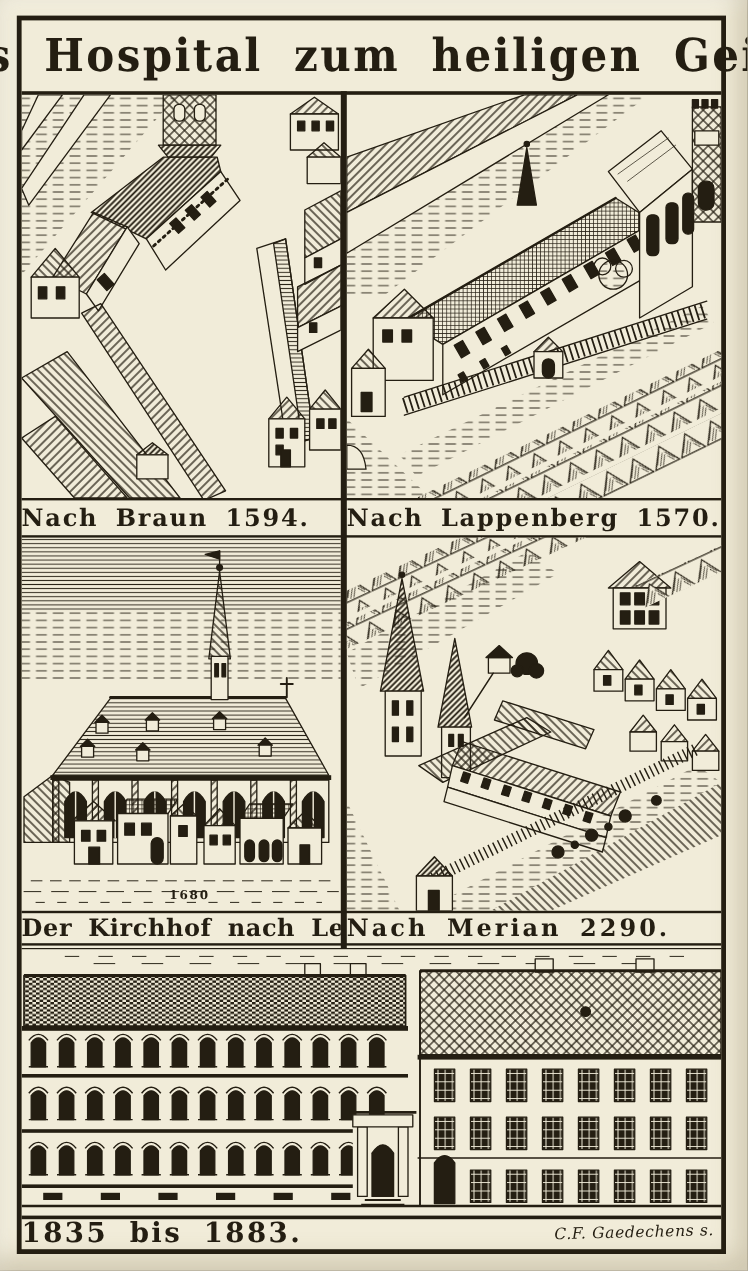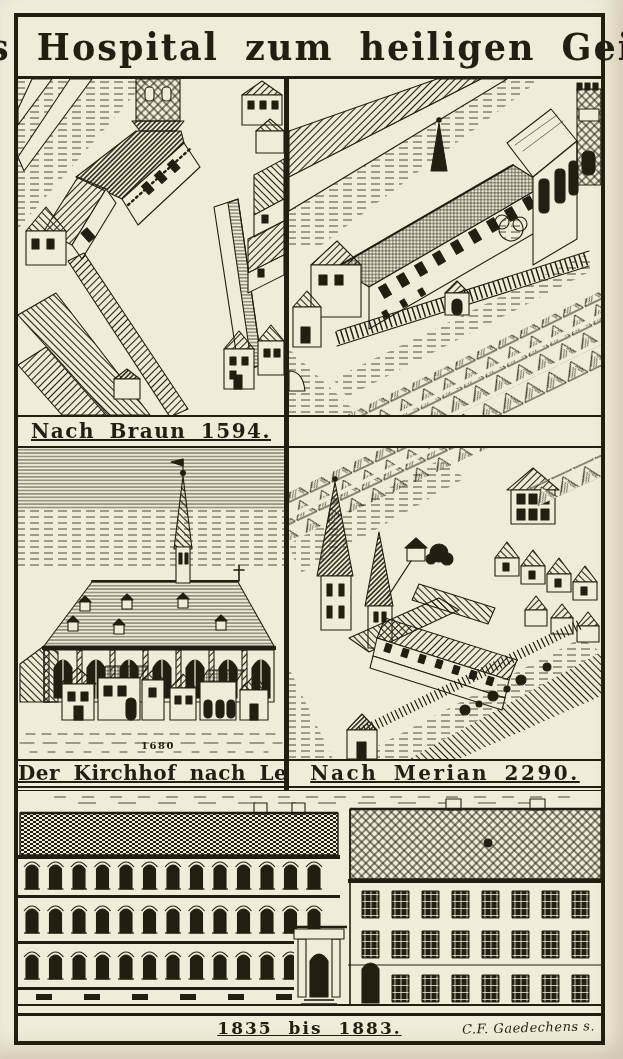--- a/index.html
+++ b/index.html
@@ -12,23 +12,23 @@
   }
   .frame{position:absolute;left:14px;top:13px;width:591px;height:1032px;
     border:4px solid #241e12;box-sizing:border-box;}
   .hrule{position:absolute;background:#241e12;}
   .vrule{position:absolute;background:#241e12;}
   .title-band{position:absolute;left:18px;top:17px;width:583px;height:59px;
     display:flex;align-items:center;justify-content:center;}
   .page-title{font-size:35px;font-weight:700;letter-spacing:2px;word-spacing:12px;
     white-space:nowrap;transform:scaleY(1.08);}
   .etch{position:absolute;display:block;}
-  .cap{position:absolute;text-align:center;font-weight:700;font-size:20px;
-    letter-spacing:1.5px;word-spacing:6px;white-space:nowrap;overflow:hidden;text-decoration:underline;}
-  .cap-bottom{font-size:17px;letter-spacing:2px;word-spacing:8px;}
+  .cap{position:absolute;font-weight:700;font-size:20px;
+    letter-spacing:1.5px;word-spacing:6px;white-space:nowrap;overflow:hidden;}
+  .cap-bottom{font-size:23px;letter-spacing:2px;word-spacing:8px;}
   .signature{position:absolute;font-style:italic;font-size:13px;letter-spacing:.5px;
     transform:rotate(-1.5deg);}
 </style>
 </head>
 <body>
 
 <div class="sheet">
 
   <svg width="0" height="0" style="position:absolute" aria-hidden="true">
     <defs>
@@ -241,20 +241,21 @@
       </g>
       <g>
         <polygon points="0,270 70,336 0,336" fill="url(#pHs)" stroke="none"></polygon>
         <path d="M0,292 Q14,292 16,312 L0,312 Z" fill="#f1ecd9"></path>
       </g>
     </g>
   </svg>
 
   <div class="hrule" style="left:18px;top:415px;width:583px;height:2px"></div>
   <div class="cap" style="left:18px;top:417px;width:266px;height:28px;line-height:28px">Nach Braun 1594.</div>
+  <div class="cap" style="left:289px;top:417px;width:312px;height:28px;line-height:28px">Nach Lappenberg 1570.</div>
   <div class="hrule" style="left:18px;top:446px;width:583px;height:2px"></div>
 
   <svg class="etch" style="left:18px;top:448px" width="266" height="311" viewBox="0 0 266 311">
     <g fill="none" stroke="#241e12" stroke-width="1.1" stroke-linejoin="round" stroke-linecap="round">
       <g stroke="none">
         <rect x="0" y="0" width="266" height="62" fill="url(#pH)"></rect>
         <rect x="0" y="62" width="266" height="56" fill="url(#pHs)"></rect>
       </g>
       <g>
         <polygon points="26,198 74,134 220,134 256,198" fill="url(#pH)"></polygon>

